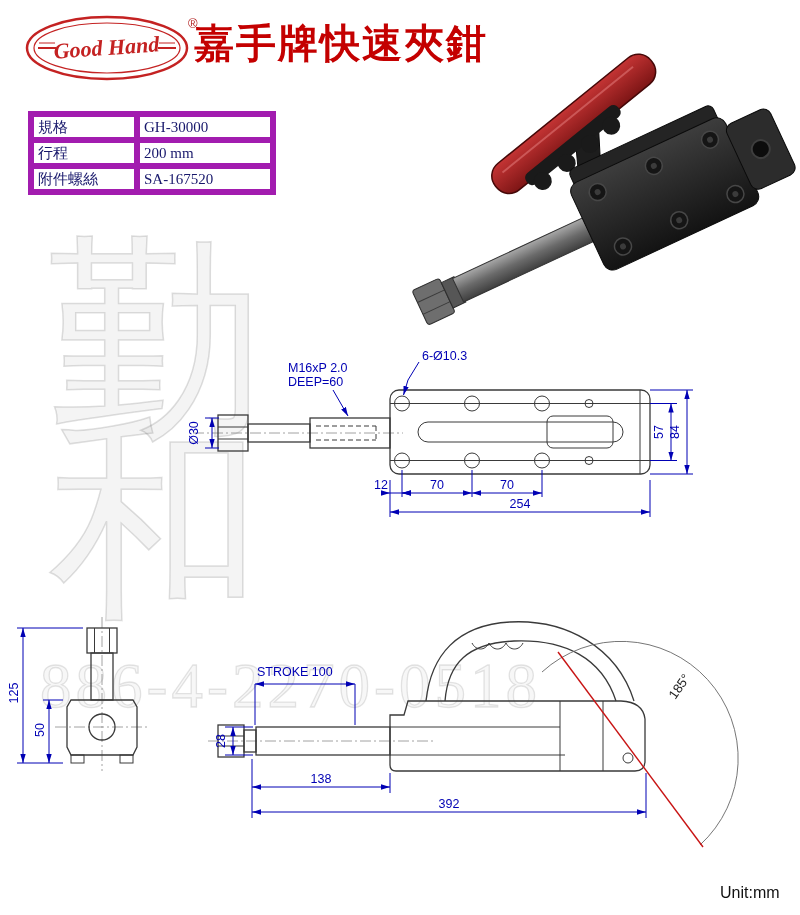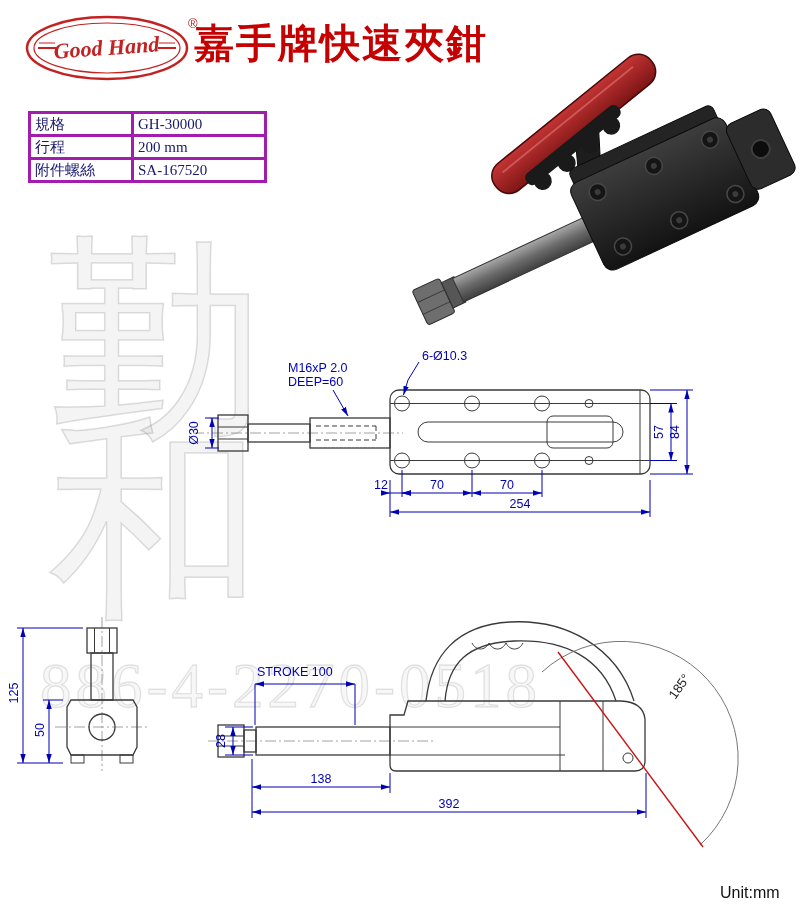--- a/index.html
+++ b/index.html
@@ -5,21 +5,21 @@
   html,body{margin:0;padding:0;background:#fff}
   body{width:800px;height:915px;position:relative;overflow:hidden;font-family:"Liberation Sans",sans-serif}
   .page{position:absolute;inset:0}
 
   .logo-svg{position:absolute;left:22px;top:10px;overflow:visible}
   .title{position:absolute;left:194px;top:16px;margin:0;font-family:"Liberation Serif",serif;
          font-size:40px;font-weight:600;color:#c40000;letter-spacing:2px;white-space:nowrap}
 
   table.spec{position:absolute;left:28px;top:111px;border-collapse:collapse;
              font-family:"Liberation Serif",serif;font-size:15px;color:#17176b}
-  table.spec td{border:3px solid #a21caf;padding:0 4px;height:20px;line-height:20px;white-space:nowrap}
+  table.spec td{border:6px solid #a21caf;padding:0 4px;height:20px;line-height:20px;white-space:nowrap}
   table.spec td.lbl{width:92px}
   table.spec td.val{width:122px}
 
   .render3d{position:absolute;left:390px;top:70px;overflow:visible}
   .topview{position:absolute;left:185px;top:340px;overflow:visible}
   .sideview{position:absolute;left:5px;top:595px;overflow:visible}
 
   .wm-char{position:absolute;left:48px;font-family:"Liberation Serif",serif;font-size:215px;line-height:1;
            color:rgba(40,40,40,0.05);-webkit-text-stroke:1.5px rgba(40,40,40,0.15);pointer-events:none}
   .wm-c1{top:233px}.wm-c2{top:415px}

